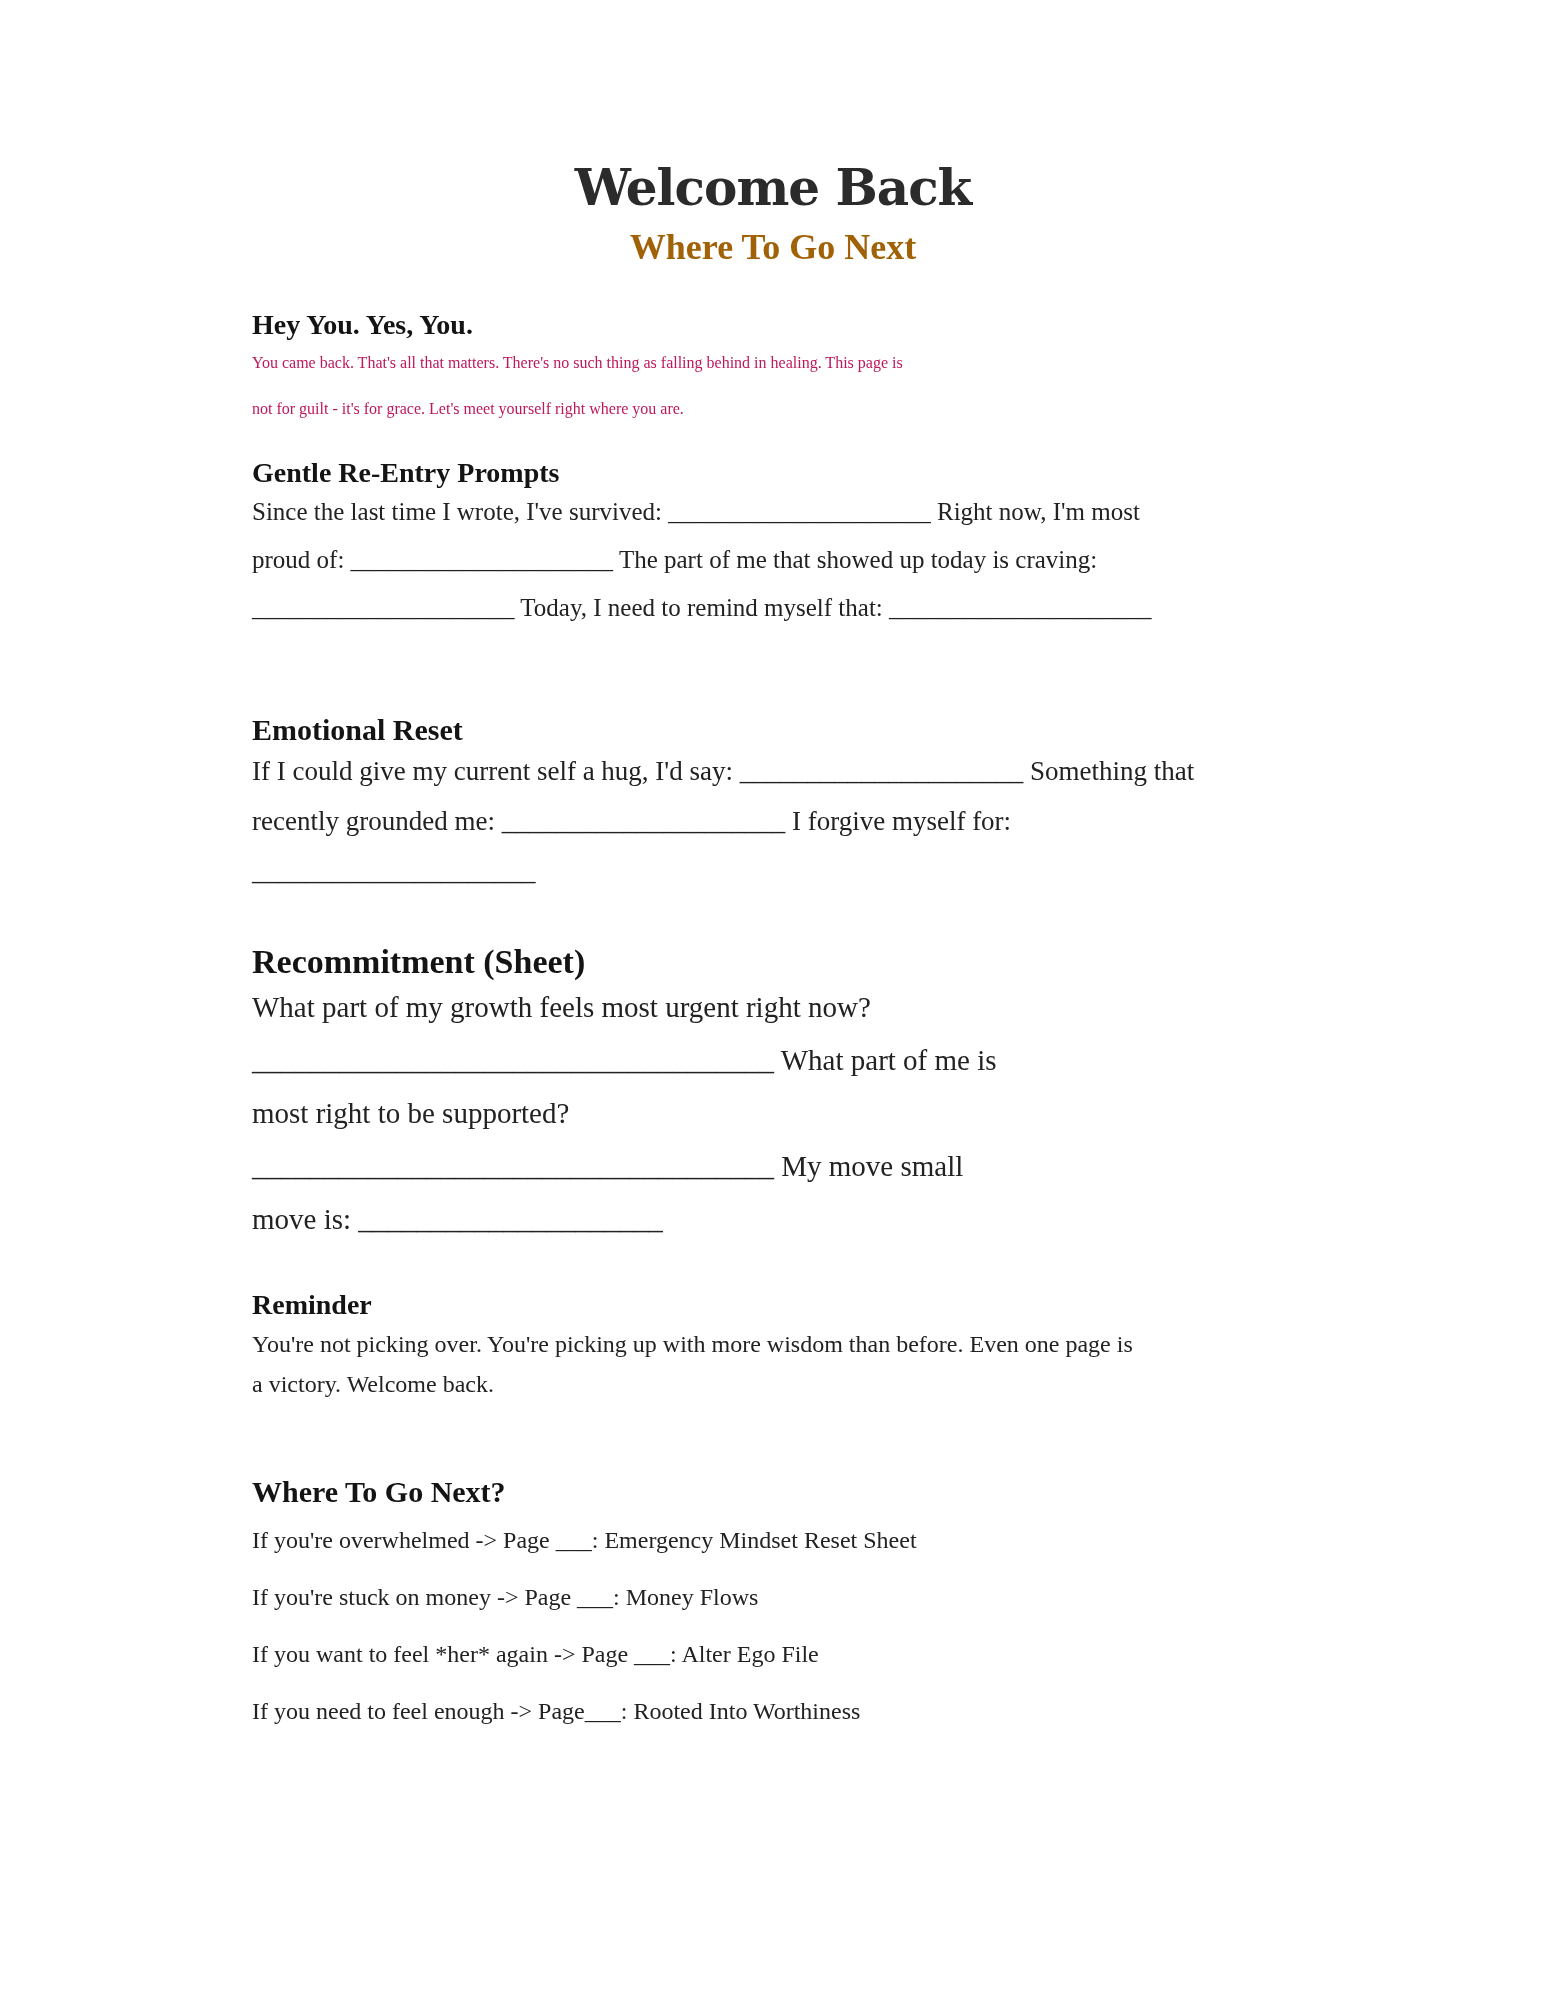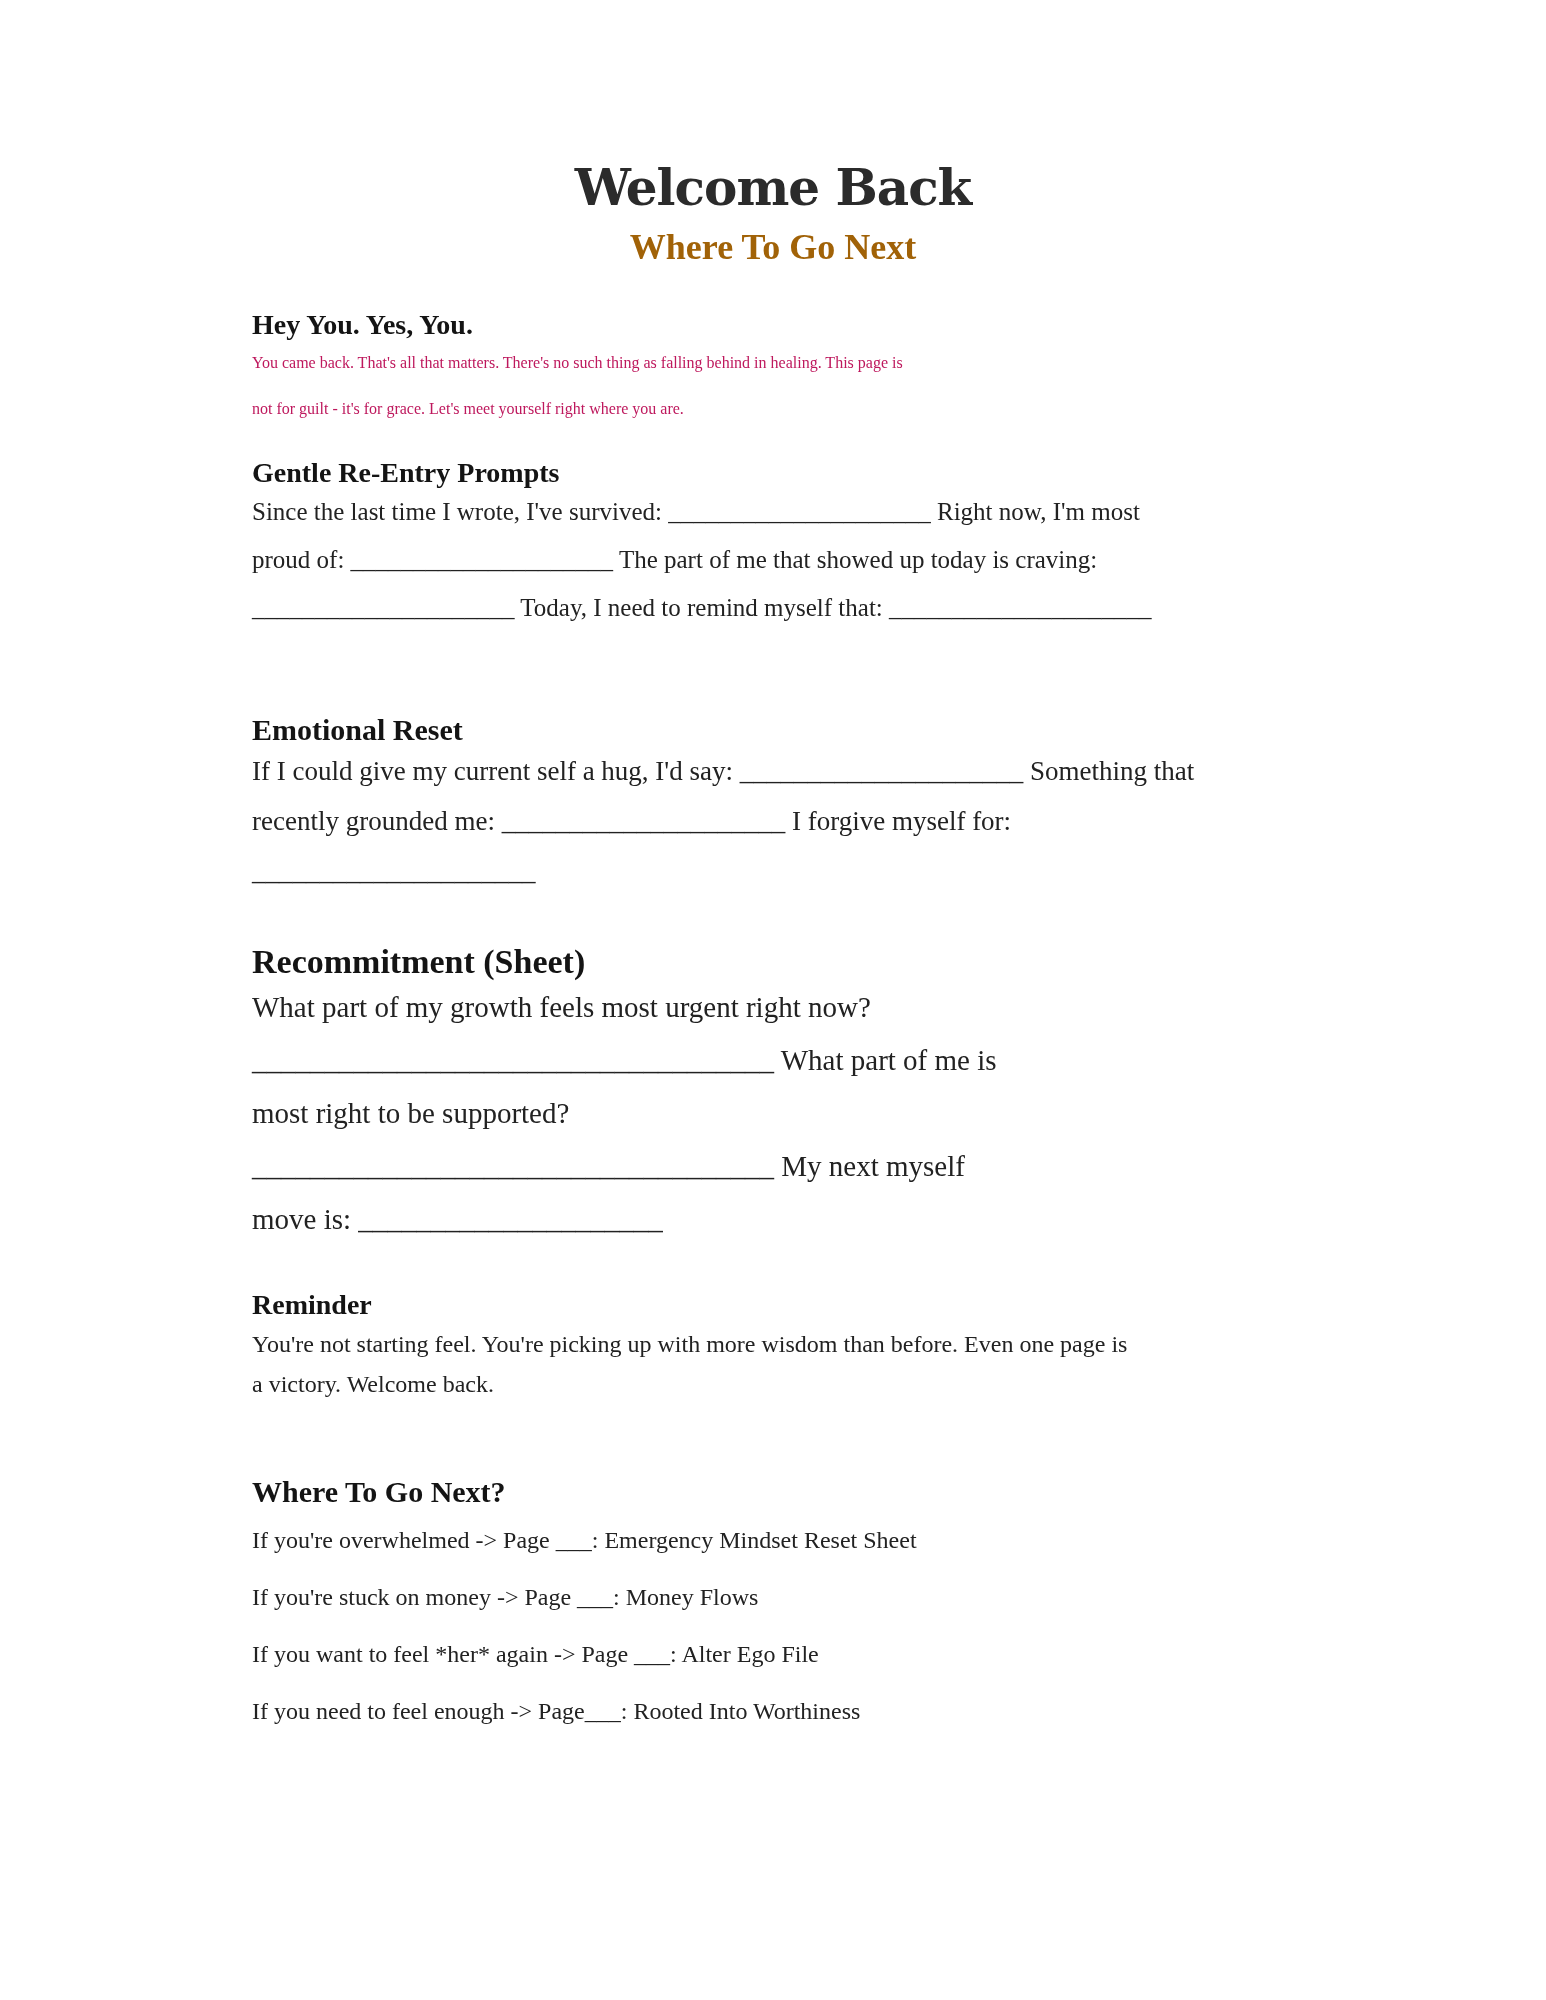--- a/index.html
+++ b/index.html
@@ -139,28 +139,28 @@
         <div><span class="blank" style="white-space: pre;">_____________________</span></div>
       </div>
   </div>
 
   <div class="section" style="top:942px;">
     <h3 class="h-large">Recommitment (Sheet)</h3>
     <div class="prompt-lines body-lg" style="margin-top:-2px;">
         <div><span style="white-space: pre;">What part of my growth feels most urgent right now?</span></div>
         <div><span class="blank" style="white-space: pre;">____________________________________</span><span style="white-space: pre;"> What part of me is</span></div>
         <div><span style="white-space: pre;">most right to be supported?</span></div>
-        <div><span class="blank" style="white-space: pre;">____________________________________</span><span style="white-space: pre;"> My next myself</span></div>
+        <div><span class="blank" style="white-space: pre;">____________________________________</span><span style="white-space: pre;"> My move small</span></div>
         <div><span style="white-space: pre;">move is: </span><span class="blank" style="white-space: pre;">_____________________</span></div>
       </div>
   </div>
 
   <div class="section" style="top:1288px;">
     <h3 class="h-small">Reminder</h3>
-    <p class="reminder-text" style="margin-top:2px;">You're not starting feel. You're picking up with more wisdom than before. Even one page is</p>
+    <p class="reminder-text" style="margin-top:2px;">You're not picking over. You're picking up with more wisdom than before. Even one page is</p>
     <p class="reminder-text">a victory. Welcome back.</p>
   </div>
 
   <div class="section" style="top:1474px;">
     <h3 class="h-small" style="font-size:30px;">Where To Go Next?</h3>
     <div style="margin-top:2px;">
       <span class="nav-item">If you're overwhelmed -&gt; Page ___: Emergency Mindset Reset Sheet</span>
       <span class="nav-item">If you're stuck on money -&gt; Page ___: Money Flows</span>
       <span class="nav-item">If you want to feel *her* again -&gt; Page ___: Alter Ego File</span>
       <span class="nav-item">If you need to feel enough -&gt; Page___: Rooted Into Worthiness</span>

